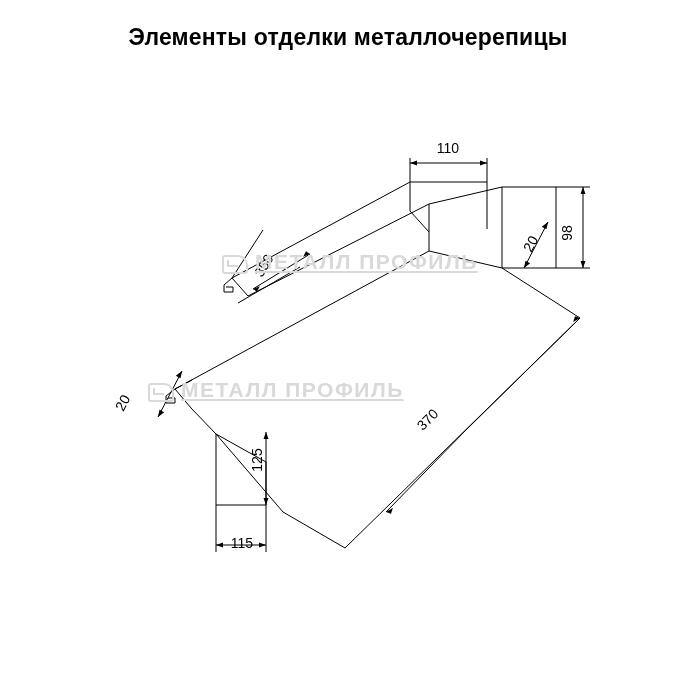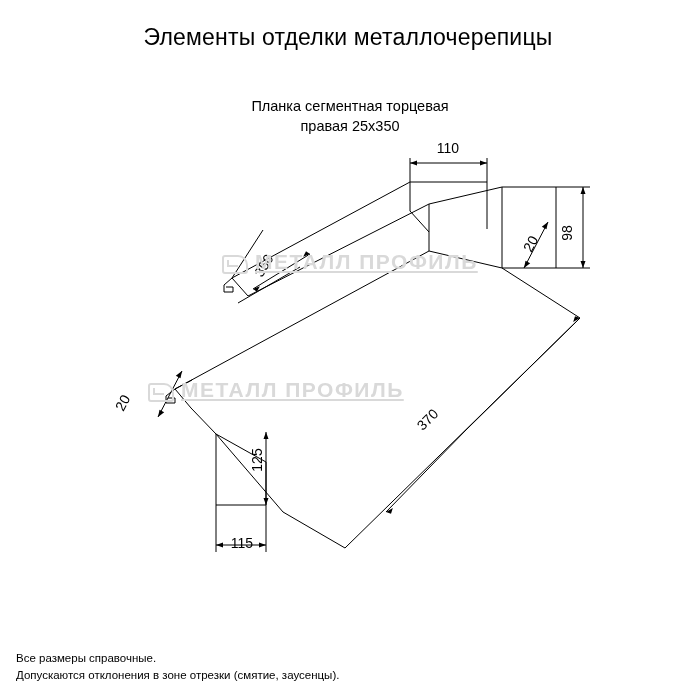--- a/index.html
+++ b/index.html
@@ -21,21 +21,21 @@
     width: 700px;
     height: 700px;
   }
   .page-title {
     position: absolute;
     left: 0;
     top: 24px;
     width: 696px;
     text-align: center;
     font-size: 23px;
-    font-weight: normal;
+    font-weight: bold;
     letter-spacing: 0.2px;
   }
   .subtitle {
     position: absolute;
     left: 0;
     top: 96px;
     width: 700px;
     text-align: center;
     font-size: 14.5px;
     line-height: 20px;
@@ -100,24 +100,20 @@
   .wm1 { left: 222px; top: 250px; }
   .wm2 { left: 148px; top: 378px; }
 </style>
 </head>
 <body>
 
 <div id="page">
 
   <div class="page-title">Элементы отделки металлочерепицы</div>
 
-  <div class="subtitle">
-    <span>Планка сегментная торцевая</span>
-    <span class="line2">правая 25х350</span>
-  </div>
 
   <svg id="drawing" viewBox="0 0 700 700">
     <g fill="none" stroke="#000000" stroke-width="1" stroke-linejoin="miter" stroke-linecap="butt">
 
       <path d="M 410 182 L 487 182 L 487 229"></path>
       <path d="M 410 182 L 410 211"></path>
 
       <path d="M 502 187 L 556 187 L 556 268 L 502 268 Z"></path>
 
       <path d="M 232 278 L 410 182"></path>
@@ -200,18 +196,14 @@
     </g>
   </svg>
 
   <div class="wm wm1">
     <span class="logo"></span><span>МЕТАЛЛ ПРОФИЛЬ</span>
   </div>
   <div class="wm wm2">
     <span class="logo"></span><span>МЕТАЛЛ ПРОФИЛЬ</span>
   </div>
 
-  <div class="footnotes">
-    <div>Все размеры справочные.</div>
-    <div>Допускаются отклонения в зоне отрезки (смятие, заусенцы).</div>
-  </div>
 
 </div>
 
 </body></html>

